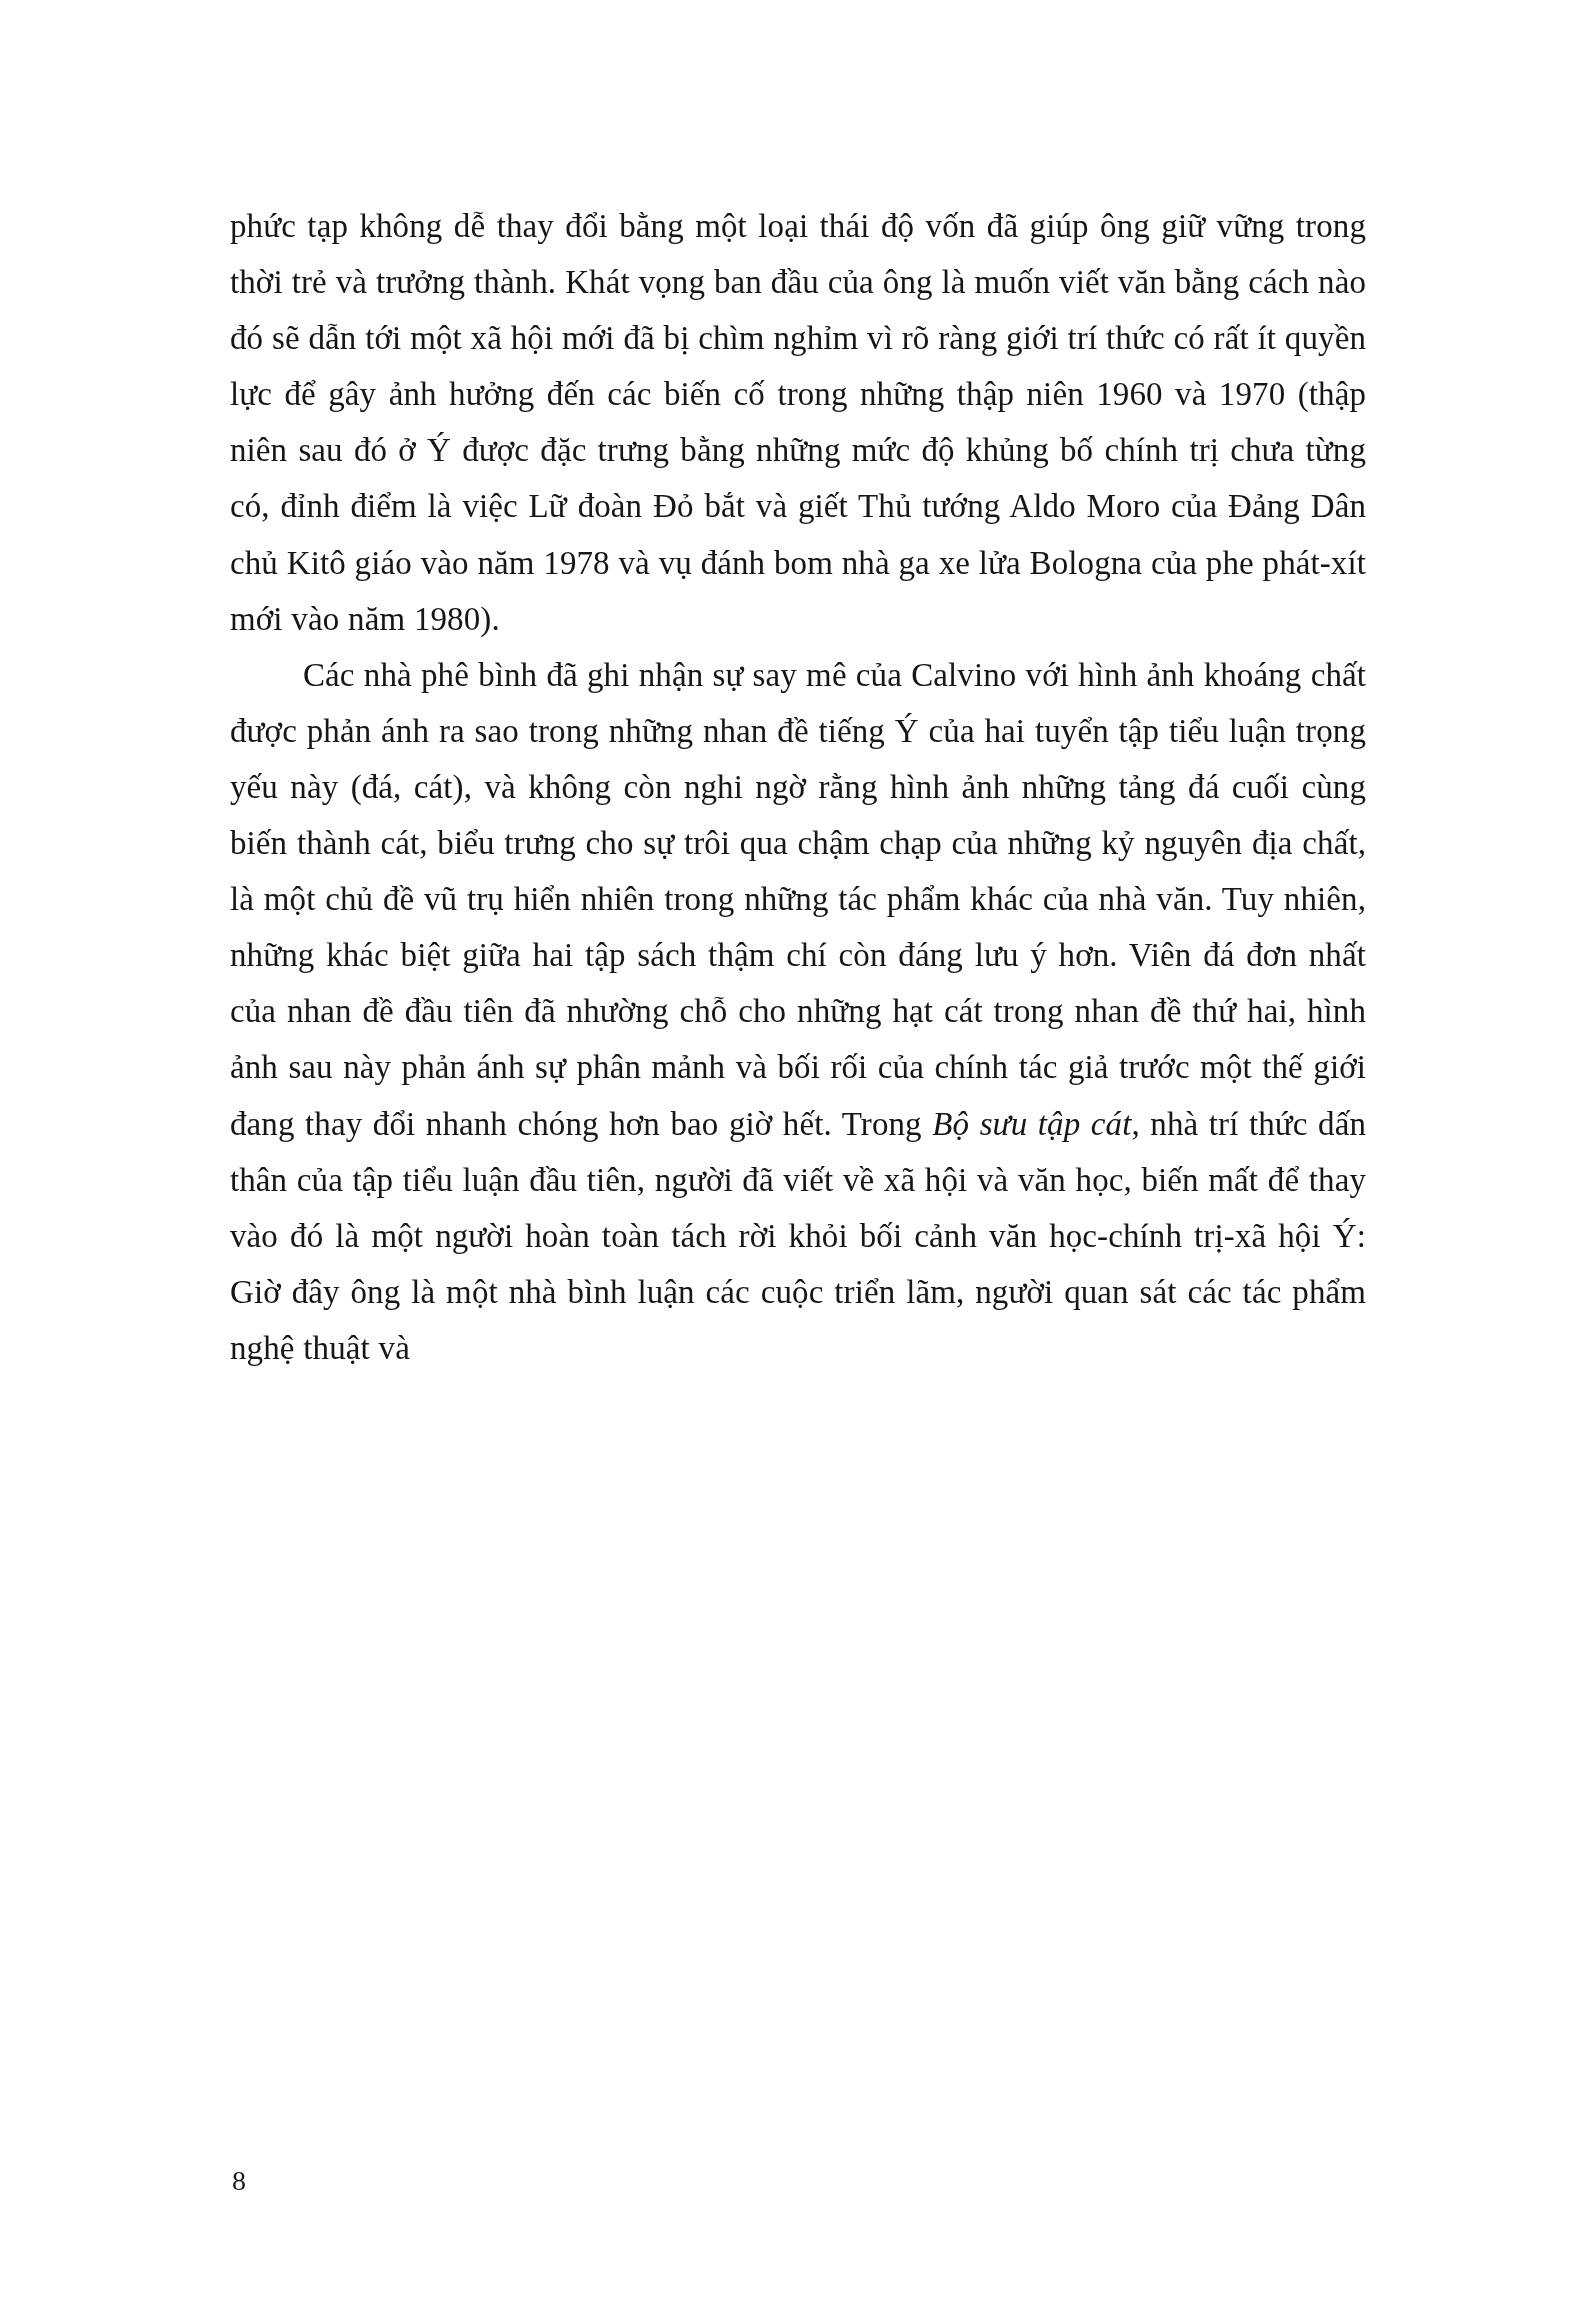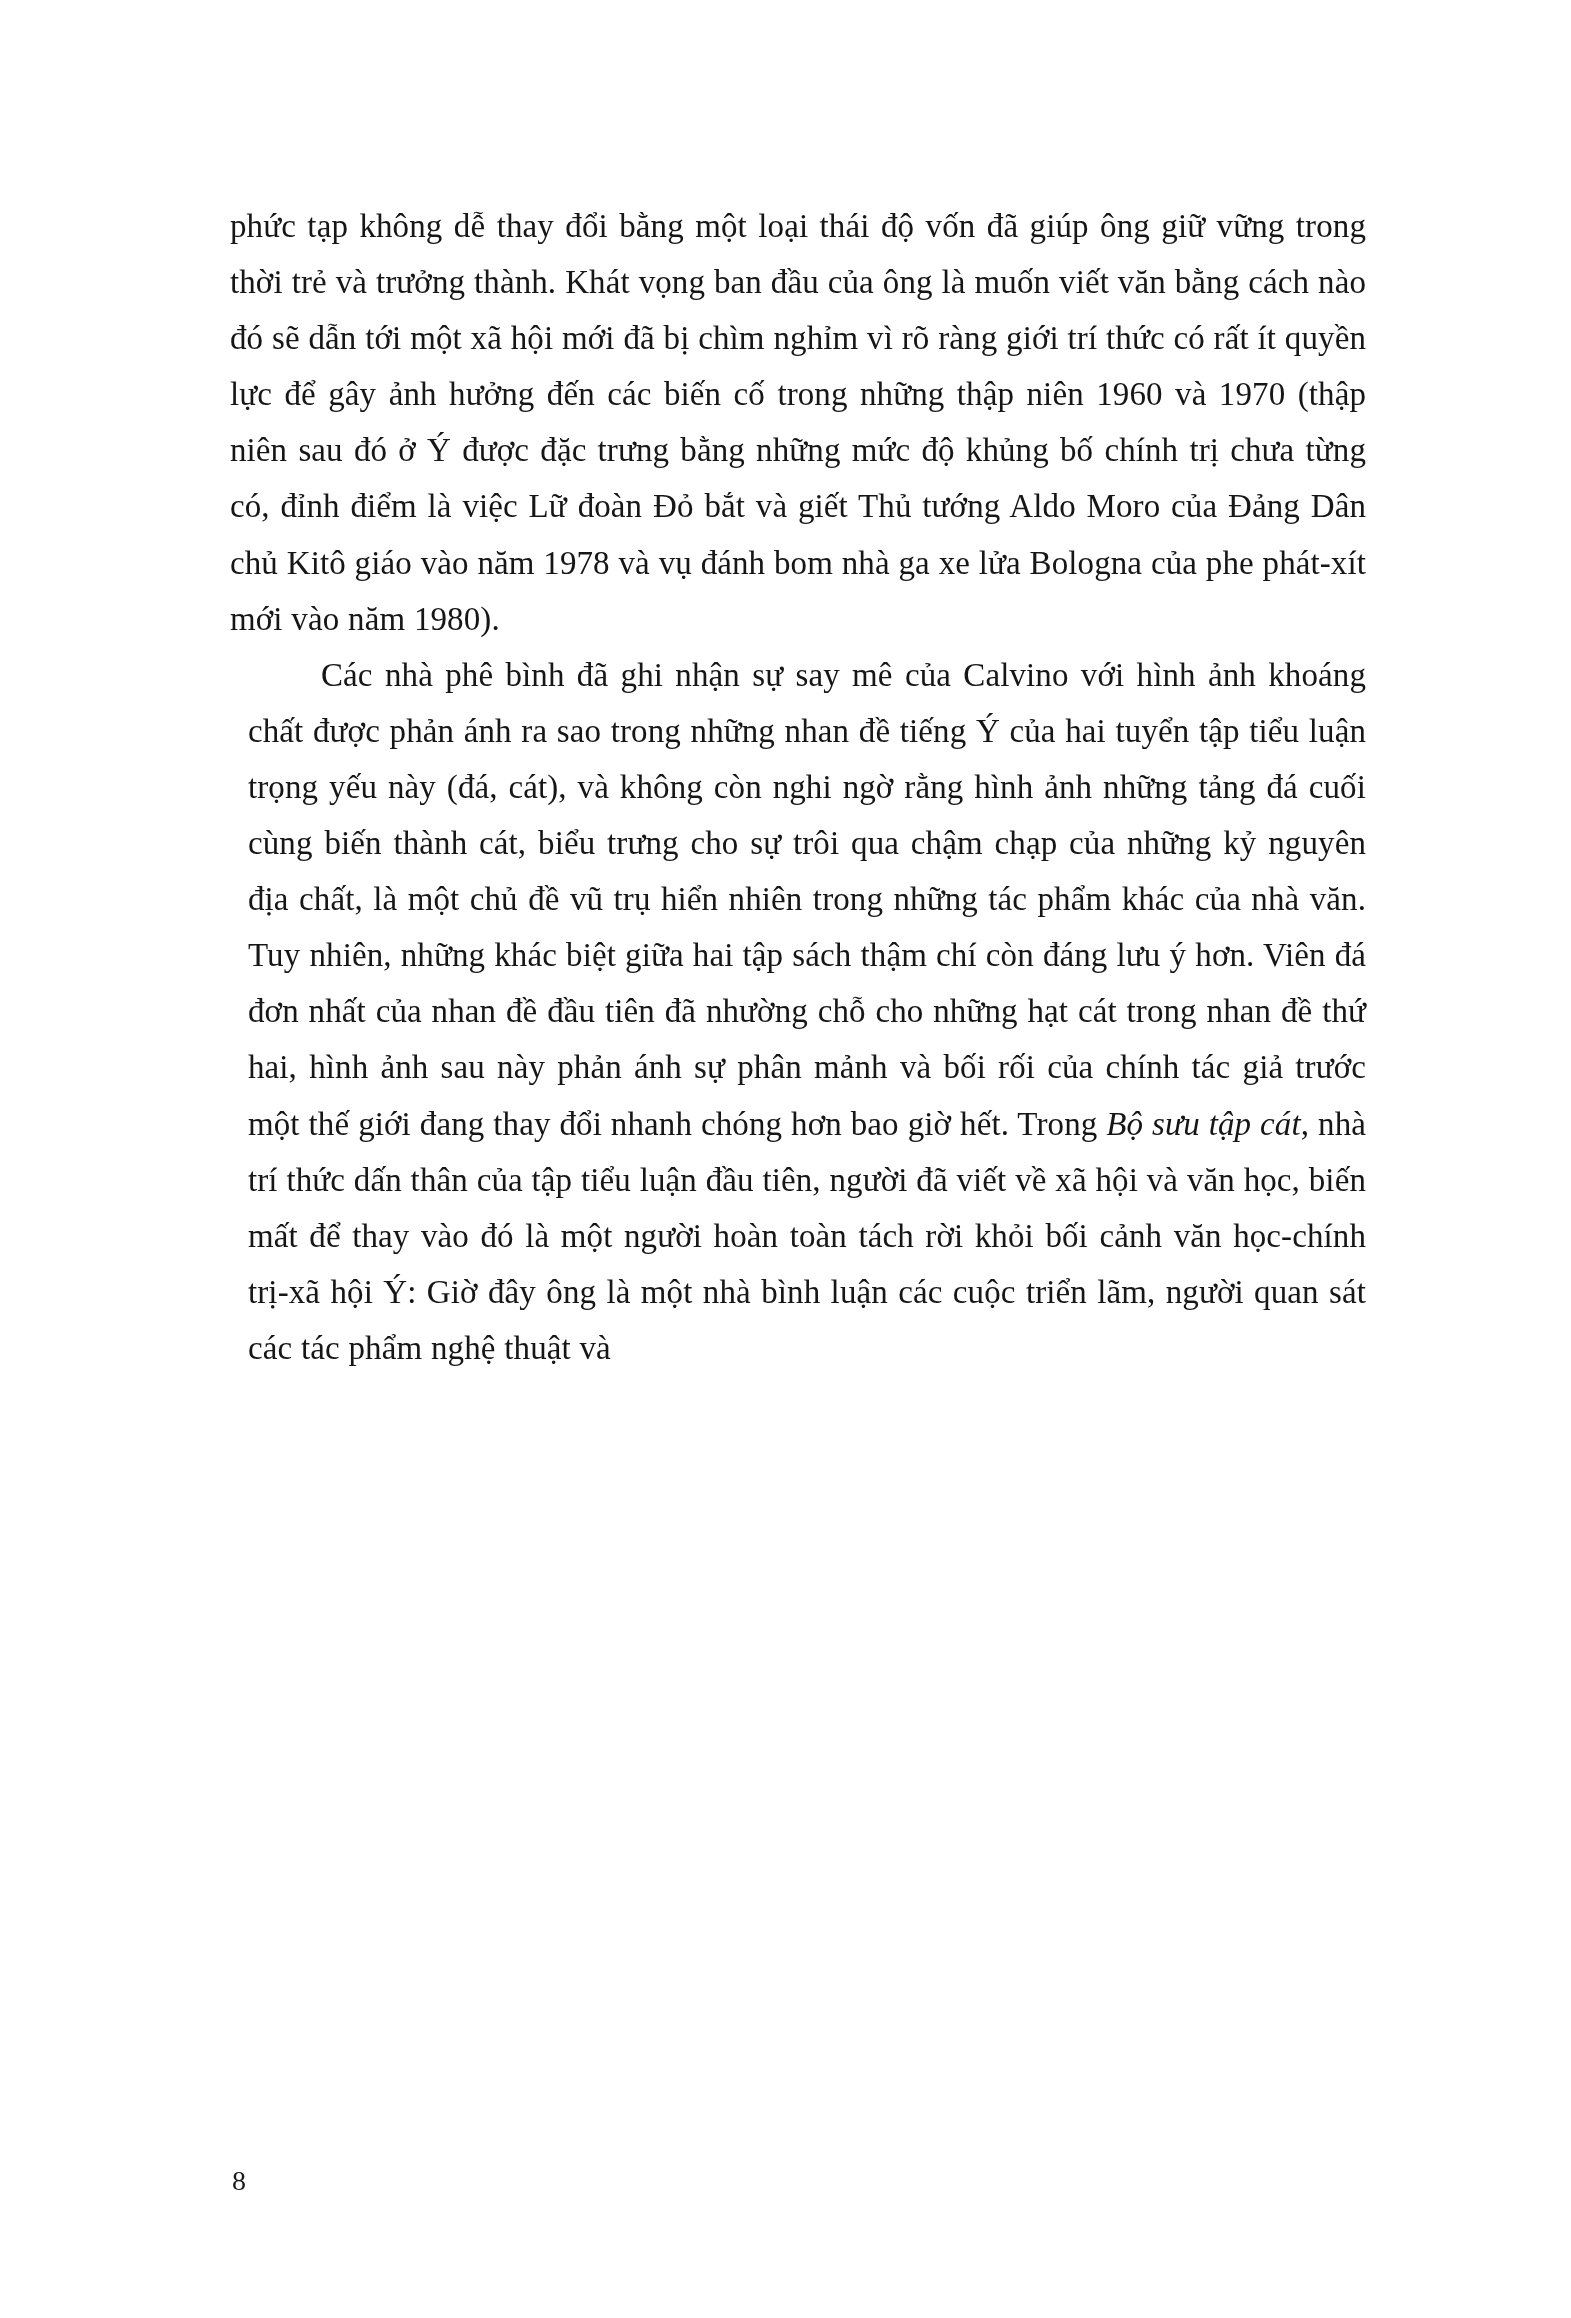--- a/index.html
+++ b/index.html
@@ -37,21 +37,20 @@
     text-justify: inter-word;
     letter-spacing: 0.1px;
     word-spacing: 0.4px;
     color: #161616;
   }
   p.para + p.para {
     margin-top: 0;
   }
   p.indent {
     text-indent: 73px;
-    margin-left: 18px;
   }
   .italic {
     font-style: italic;
   }
   .page-number {
     position: absolute;
     left: 232px;
     top: 2165px;
     font-size: 28px;
     color: #1a1a1a;

